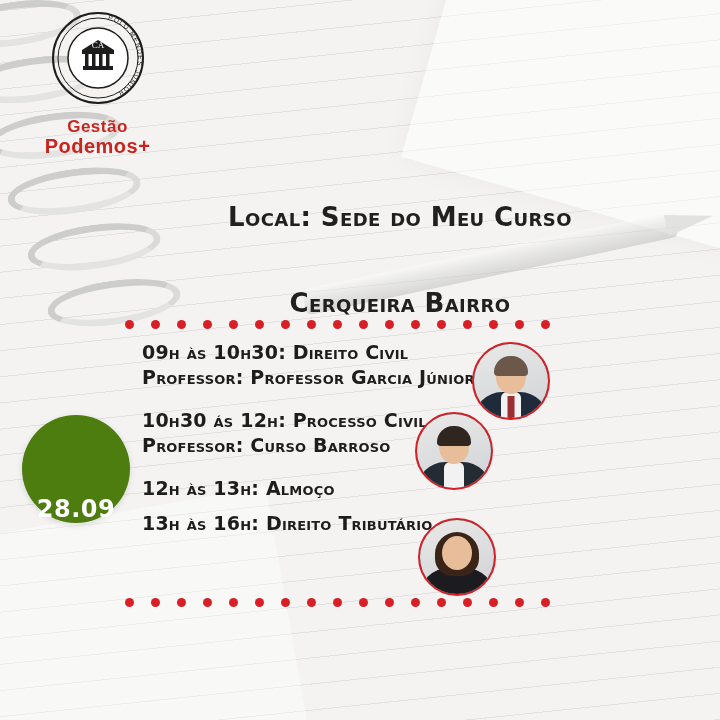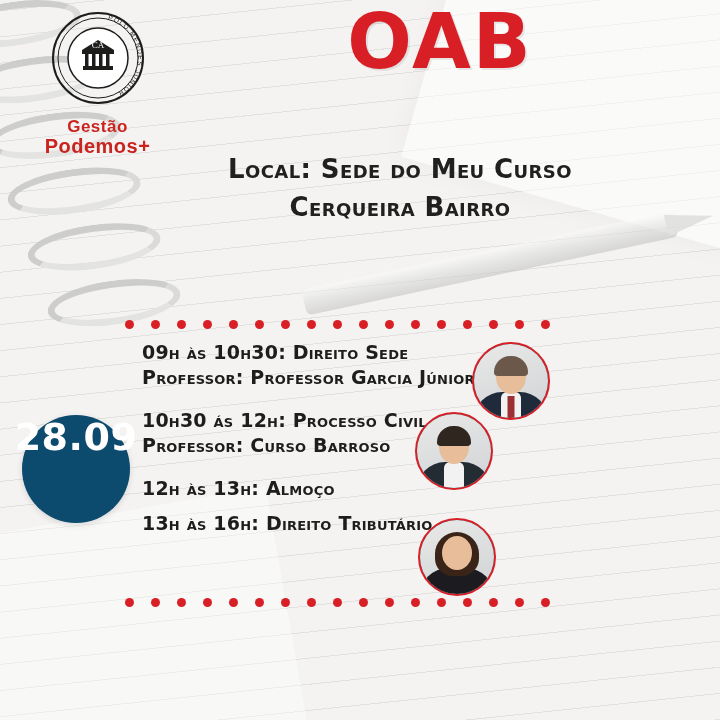--- a/index.html
+++ b/index.html
@@ -177,20 +177,21 @@
     text-align: center;
     color: #20201f;
     font-family: "DejaVu Sans", sans-serif;
     font-weight: bold;
   }
   .address div {
     font-size: 26px;
     line-height: 1.48;
     letter-spacing: 0.4px;
     font-variant: small-caps;
+    margin-top: 48px;
   }
 
   
   .dots {
     position: absolute;
     height: 9px;
     display: flex;
     gap: 17px;
   }
   .dots span {
@@ -204,28 +205,28 @@
   .dots-bottom { left: 125px; top: 598px; }
 
   
   .date-badge {
     position: absolute;
     left: 22px;
     top: 415px;
     width: 108px;
     height: 108px;
     border-radius: 50%;
-    background: #0c4a6e;
+    background: #4d7c0f;
     color: #ffffff;
     display: flex;
-    align-items: flex-start;
+    align-items: flex-end;
     justify-content: center;
     font-family: "DejaVu Sans", sans-serif;
     font-weight: bold;
-    font-size: 38px;
+    font-size: 24px;
     letter-spacing: 0.5px;
     box-shadow: 0 2px 6px rgba(0,0,0,0.12);
   }
 
   
   .schedule {
     position: absolute;
     left: 142px;
     top: 340px;
     width: 420px;
@@ -362,21 +363,20 @@
         <text font-size="6.5" font-family="Liberation Sans, sans-serif" fill="#1d1d1c" letter-spacing="1.2">
           <textPath href="#sealArc" startOffset="4%">POLO MENDES JUNIOR</textPath>
         </text>
       </svg>
     </div>
     <div class="logo-gestao">Gestão</div>
     <div class="logo-podemos">Podemos+</div>
   </div>
 
   <div class="headline">
-    <div class="l2">OAB</div>
   </div>
 
   <div class="address">
     <div>Local: Sede do Meu Curso</div>
     <div>Cerqueira Bairro</div>
   </div>
 
   <div class="dots dots-top">
     <span></span>
       <span></span>
@@ -416,21 +416,21 @@
       <span></span>
   </div>
 
   <div class="date-badge">
     <span>28.09</span>
   </div>
 
   <div class="schedule">
 
     <div class="slot">
-      <div class="line">09h às 10h30: Direito Sede</div>
+      <div class="line">09h às 10h30: Direito Civil</div>
       <div class="line">Professor: Professor Garcia Júnior</div>
     </div>
 
     <div class="slot">
       <div class="line">10h30 ás 12h: Processo Civil</div>
       <div class="line">Professor: Curso Barroso</div>
     </div>
 
     <div class="slot slot-almoco">
       <div class="line">12h às 13h: Almoço</div>

